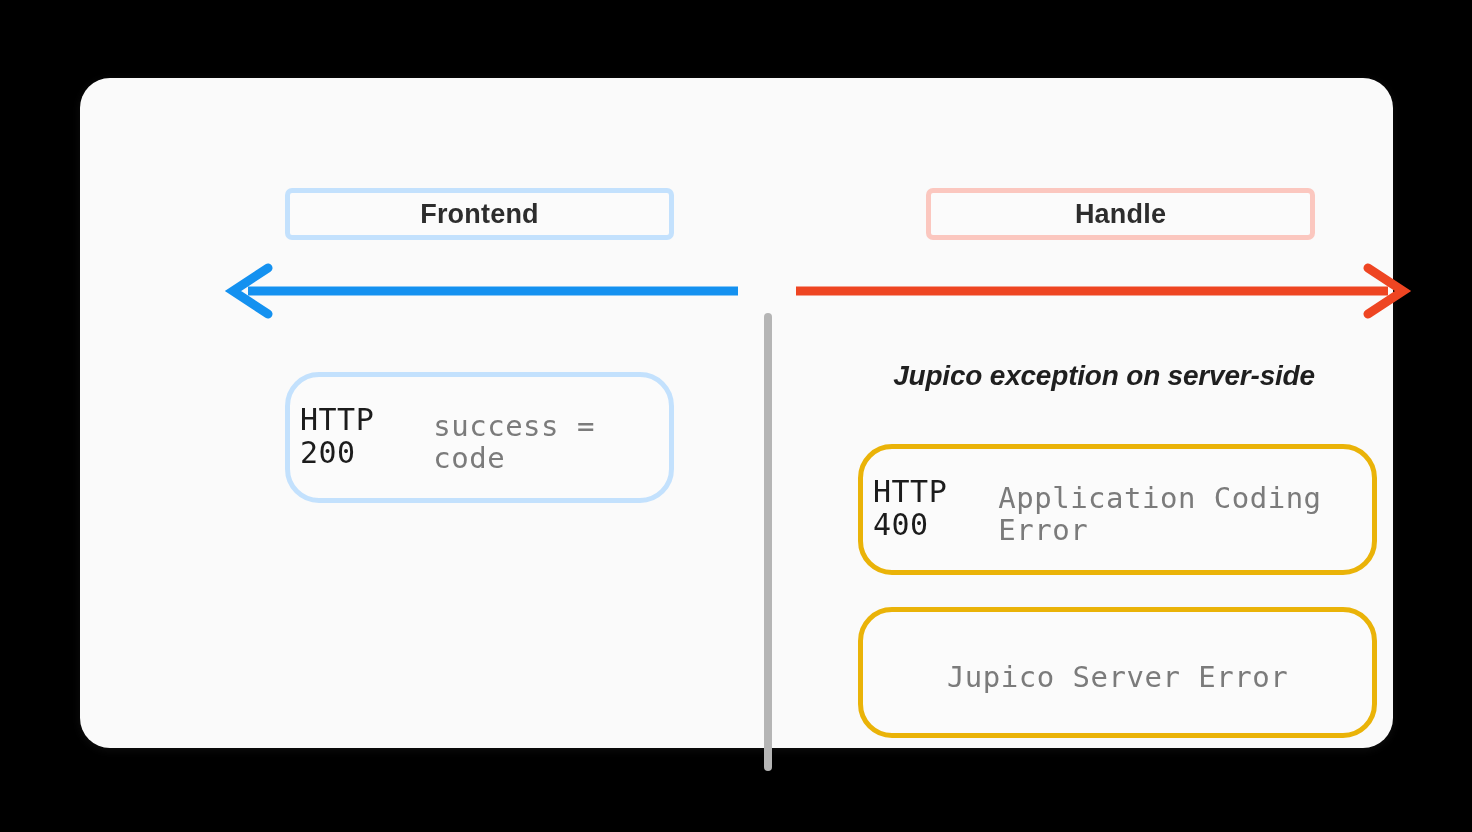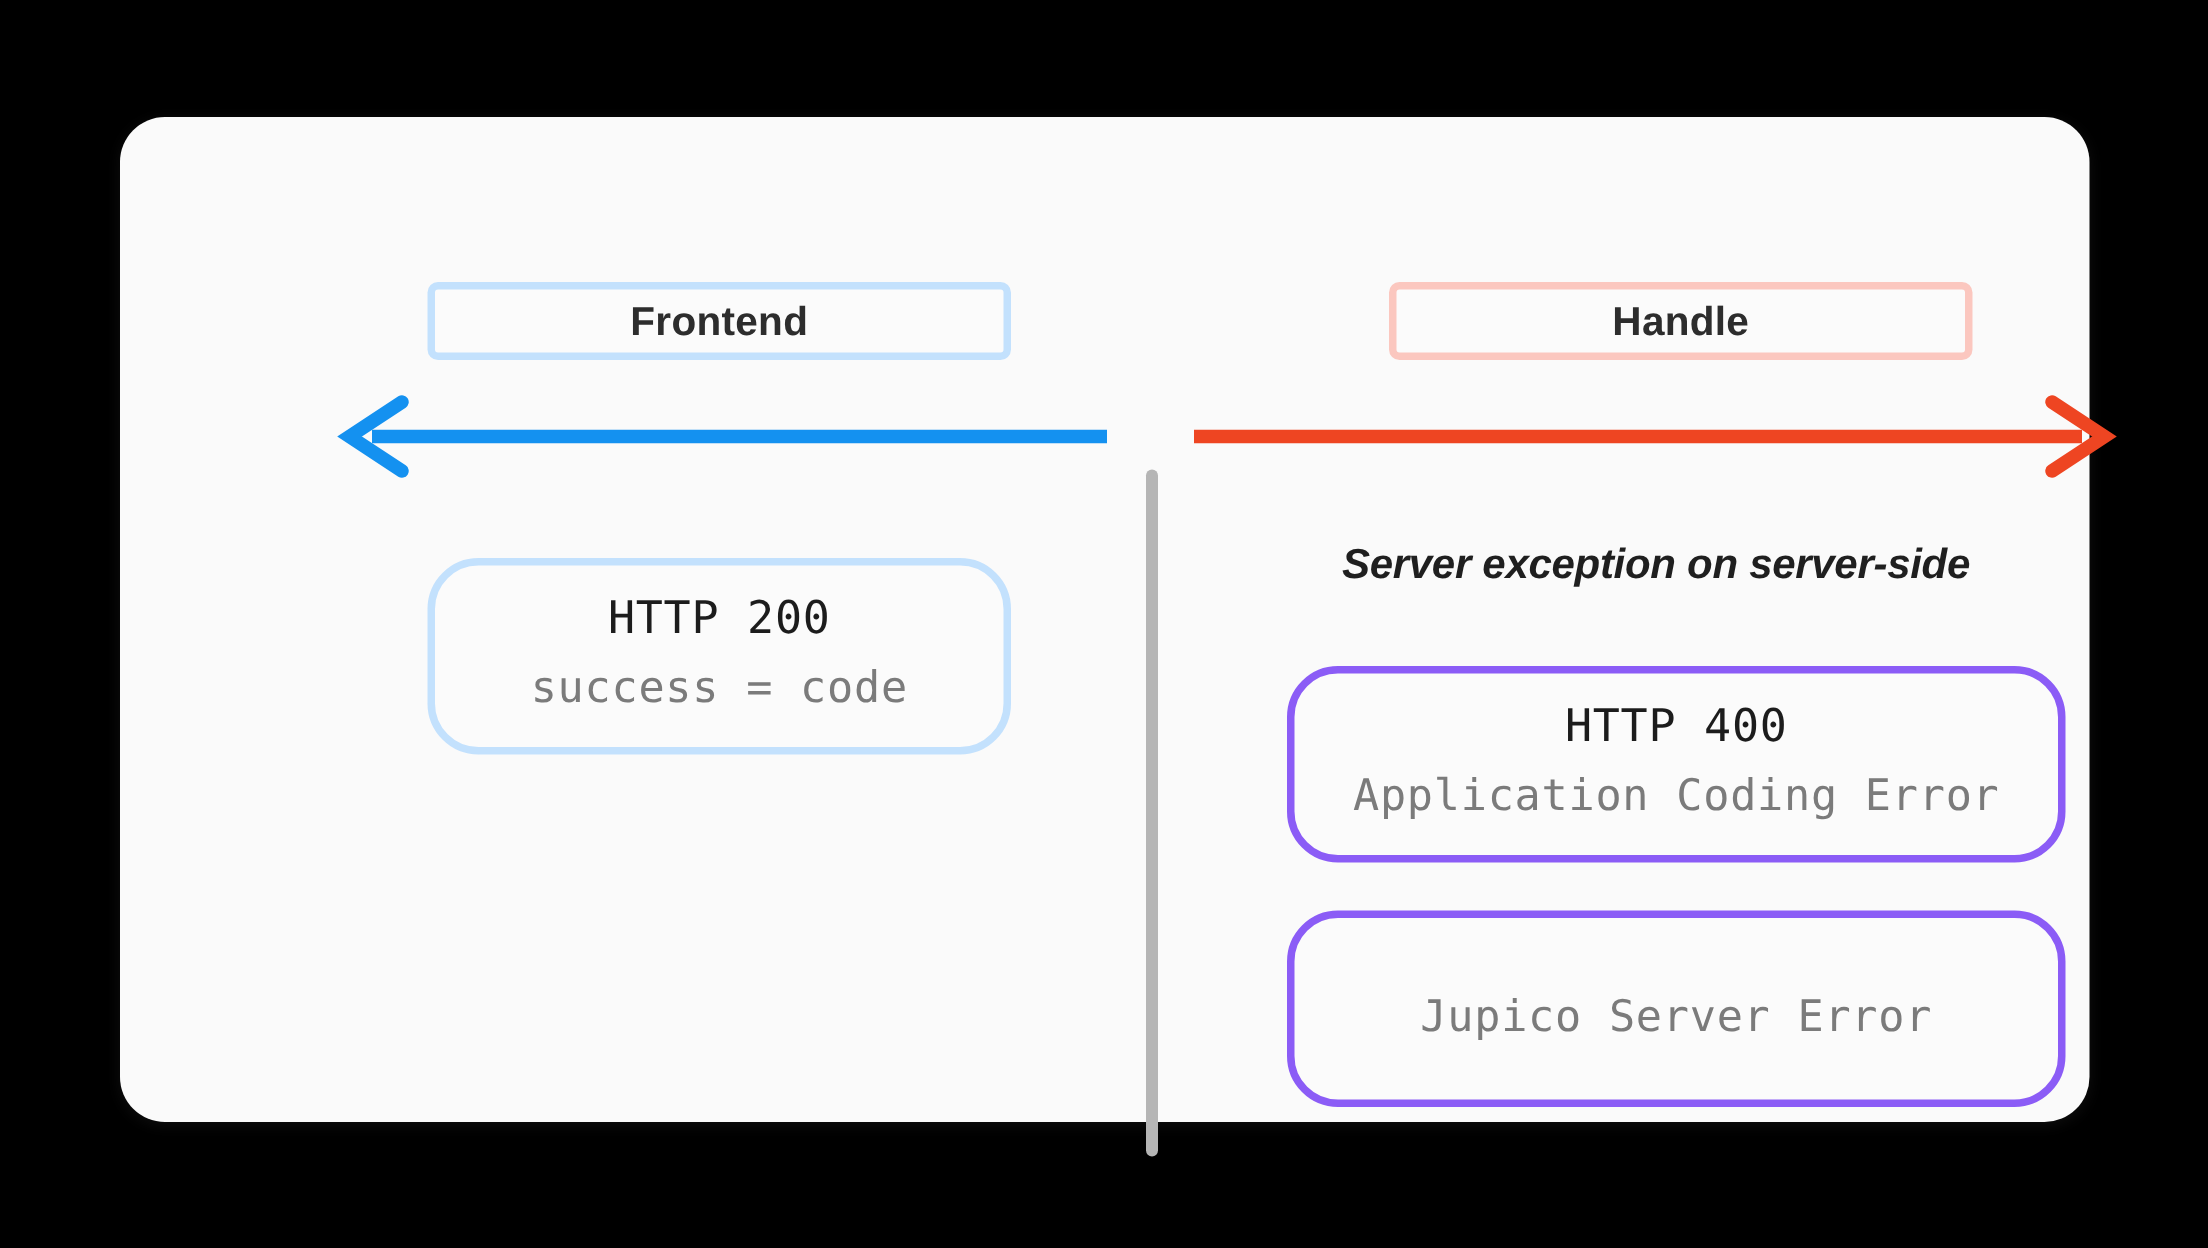--- a/index.html
+++ b/index.html
@@ -97,29 +97,29 @@
   }
 
   
   .cards { margin-top: 52px; }
 
   .status-card {
     box-sizing: border-box;
     border-radius: 34px;
     background: #fbfbfb;
     display: flex;
-    flex-direction: column;
+    flex-direction: row;
     align-items: center;
     justify-content: center;
     padding: 16px 10px 20px;
   }
   .status-card + .status-card { margin-top: 32px; }
 
   .status-card.blue { border: 5px solid #c3e1fd; }
-  .status-card.pink { border: 5px solid #8b5cf6; }
+  .status-card.pink { border: 5px solid #eab308; }
 
   .status-card.left-card {
     width: 389px;
     height: 131px;
     margin-left: 65px;
   }
   .status-card.right-card {
     width: 519px;
     height: 131px;
     margin-left: 62px;
@@ -179,21 +179,21 @@
         <span>Handle</span>
       </div>
 
       <div class="arrow-wrap">
         <svg class="arrow-svg" width="616" height="58" viewBox="0 0 616 58">
           <line x1="0" y1="29" x2="592" y2="29" stroke="#ee4522" stroke-width="9" stroke-linecap="butt"></line>
           <polyline points="572,6 607,29 572,52" fill="none" stroke="#ee4522" stroke-width="9" stroke-linecap="round" stroke-linejoin="miter"></polyline>
         </svg>
       </div>
 
-      <div class="section-title">Server exception on server-side</div>
+      <div class="section-title">Jupico exception on server-side</div>
 
       <div class="cards">
 
         <div class="status-card pink right-card">
           <div class="code-line">HTTP 400</div>
           <div class="desc-line">Application Coding Error</div>
         </div>
 
         <div class="status-card pink right-card">
           <div class="desc-line">Jupico Server Error</div>

